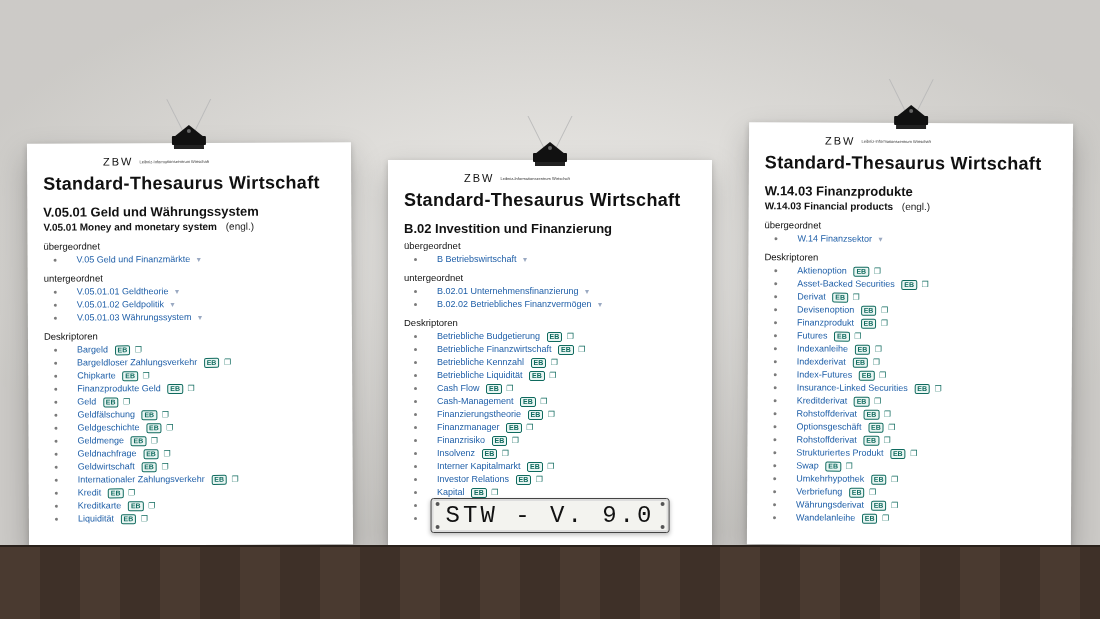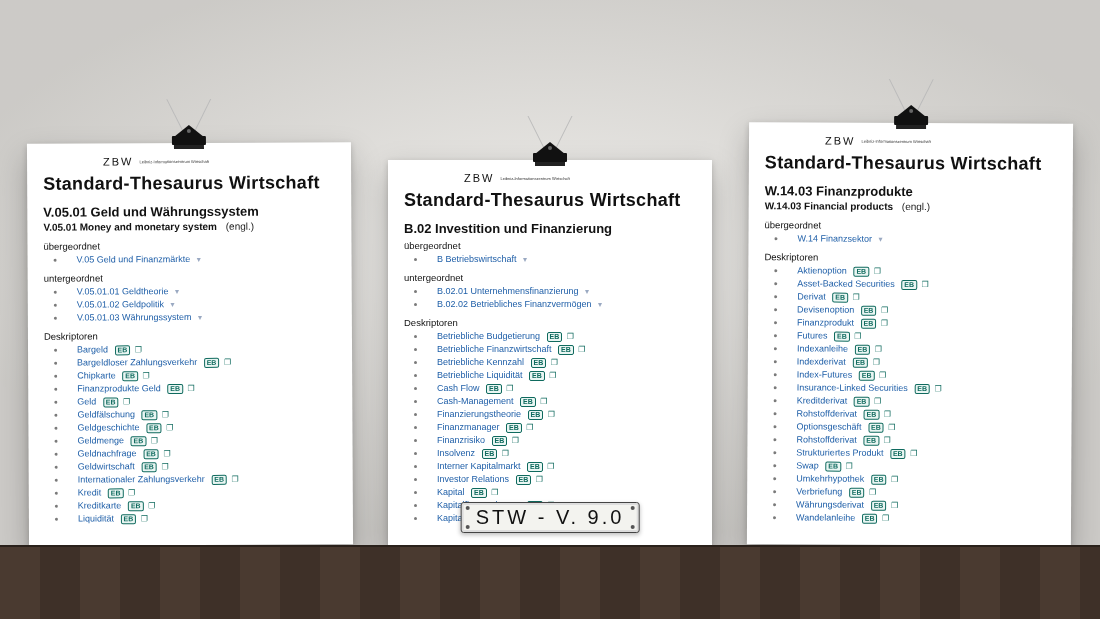--- a/index.html
+++ b/index.html
@@ -62,21 +62,21 @@
     display:inline-block; font-size: 7px; color:#0f6a5e;
     border:1px solid #0f6a5e; border-radius:2px; padding:0 2px; line-height:8px;
     margin-left: 4px; font-weight:700; background:#eaf6f3;
   }
   .stack { color:#0f6a5e; font-size: 8px; margin-left:2px; }
   .plaque {
     position: absolute; left: 50%; bottom: 86px; transform: translateX(-50%);
     background:#f3f3ef; border:1px solid #444; border-radius:3px;
     padding: 3px 14px; box-shadow: inset 0 0 0 2px #ddd, 0 2px 4px rgba(0,0,0,.25);
   }
-  .plaque span { font-family: Liberation Sans, sans-serif; font-size: 20px; letter-spacing: 3px; color:#111; }
+  .plaque span { font-family: Liberation Mono, monospace; font-size: 24px; letter-spacing: 3px; color:#111; }
   .plaque .dot { position:absolute; width:4px; height:4px; background:#555; border-radius:50%; }
   .plaque .dot.a{ top:3px; left:4px } .plaque .dot.b{ top:3px; right:4px }
   .plaque .dot.c{ bottom:3px; left:4px } .plaque .dot.d{ bottom:3px; right:4px }
 </style>
 </head>
 <body>
 
 <div class="wall-vignette"></div>
 
 <div class="gallery" id="gallery">

